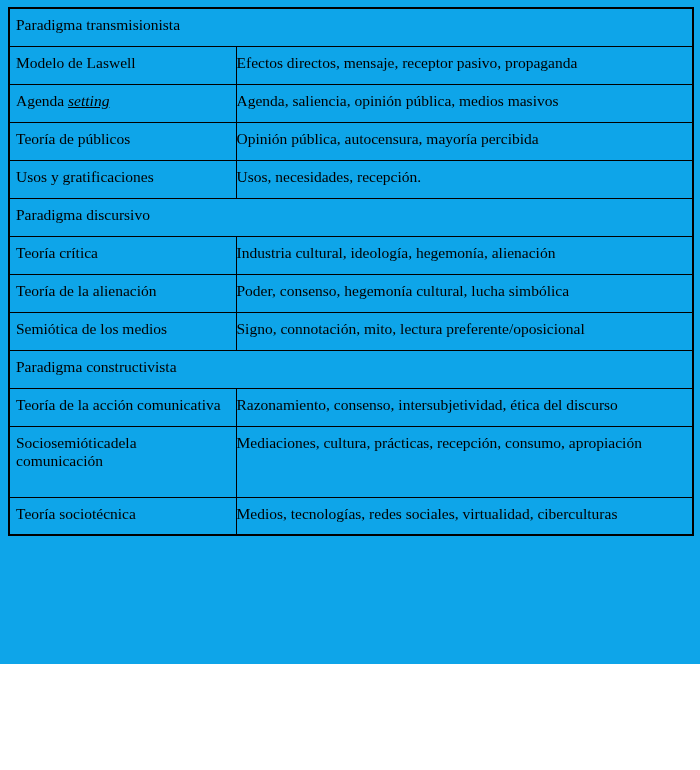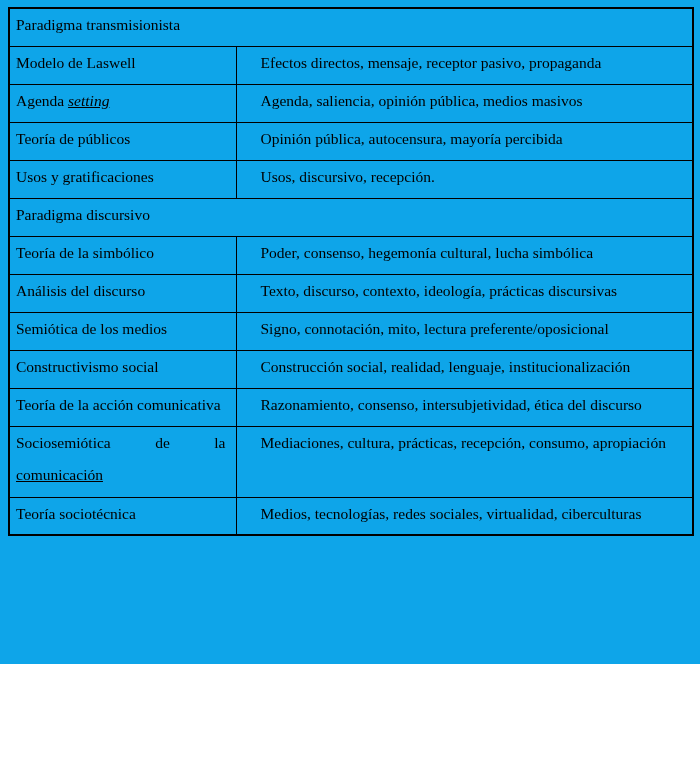--- a/index.html
+++ b/index.html
@@ -34,29 +34,27 @@
     color: #000000;
     height: 38px;
     overflow: hidden;
   }
   tr.section-header-row td {
     height: 38px;
   }
   tr.tall-row td {
     height: 71px;
   }
-  td.concepts-cell { padding-left: 24px; }
+  td.concepts-cell { padding-left: 0; }
   .justify-line {
     display: flex;
-    justify-content: space-between;
+    justify-content: flex-start;
     padding-right: 2px;
   }
   .second-line {
-    margin-top: 14px;
-    text-decoration: underline;
   }
   i.theory-italic { font-style: italic; text-decoration: underline; }
 </style>
 </head>
 <body>
 
 <div class="page">
   <table class="theories">
     <colgroup>
       <col class="c-theory">
@@ -73,40 +71,39 @@
         <tr class="body-row">
           <td class="theory-cell"><span>Agenda </span><i class="theory-italic">setting</i></td>
           <td class="concepts-cell">Agenda, saliencia, opinión pública, medios masivos</td>
         </tr>
         <tr class="body-row">
           <td class="theory-cell"><span>Teoría de públicos</span></td>
           <td class="concepts-cell">Opinión pública, autocensura, mayoría percibida</td>
         </tr>
         <tr class="body-row">
           <td class="theory-cell"><span>Usos y gratificaciones</span></td>
-          <td class="concepts-cell">Usos, discursivo, recepción.</td>
+          <td class="concepts-cell">Usos, necesidades, recepción.</td>
         </tr>
         <tr class="section-header-row">
           <td colspan="2">Paradigma discursivo</td>
         </tr>
         <tr class="body-row">
-          <td class="theory-cell"><span>Teoría de la simbólico</span></td>
-          <td class="concepts-cell">Poder, consenso, hegemonía cultural, lucha simbólica</td>
+          <td class="theory-cell"><span>Teoría crítica</span></td>
+          <td class="concepts-cell">Industria cultural, ideología, hegemonía, alienación</td>
         </tr>
         <tr class="body-row">
-          <td class="theory-cell"><span>Análisis del discurso</span></td>
-          <td class="concepts-cell">Texto, discurso, contexto, ideología, prácticas discursivas</td>
+          <td class="theory-cell"><span>Teoría de la alienación</span></td>
+          <td class="concepts-cell">Poder, consenso, hegemonía cultural, lucha simbólica</td>
         </tr>
         <tr class="body-row">
           <td class="theory-cell"><span>Semiótica de los medios</span></td>
           <td class="concepts-cell">Signo, connotación, mito, lectura preferente/oposicional</td>
         </tr>
-        <tr class="body-row">
-          <td class="theory-cell"><span>Constructivismo social</span></td>
-          <td class="concepts-cell">Construcción social, realidad, lenguaje, institucionalización</td>
+        <tr class="section-header-row">
+          <td colspan="2">Paradigma constructivista</td>
         </tr>
         <tr class="body-row">
           <td class="theory-cell"><span>Teoría de la acción comunicativa</span></td>
           <td class="concepts-cell">Razonamiento, consenso, intersubjetividad, ética del discurso</td>
         </tr>
         <tr class="tall-row">
           <td class="theory-cell">
             <div class="justify-line">
               <span>Sociosemiótica</span>
               <span>de</span>

